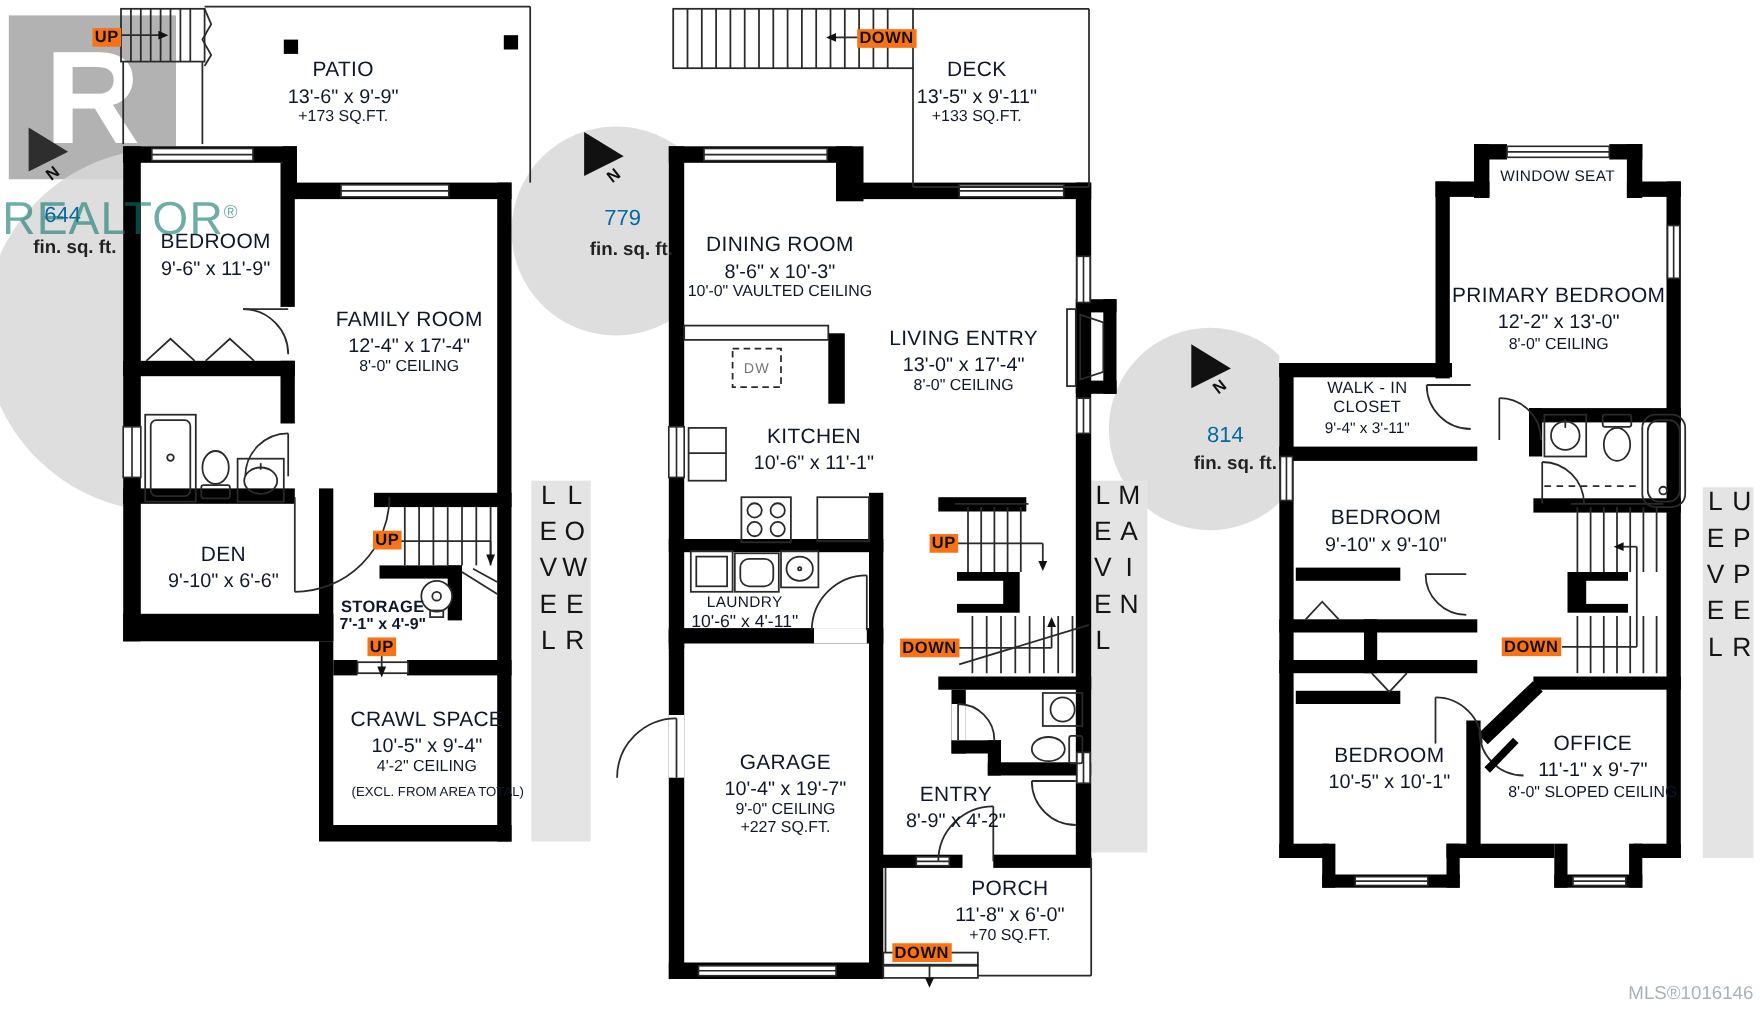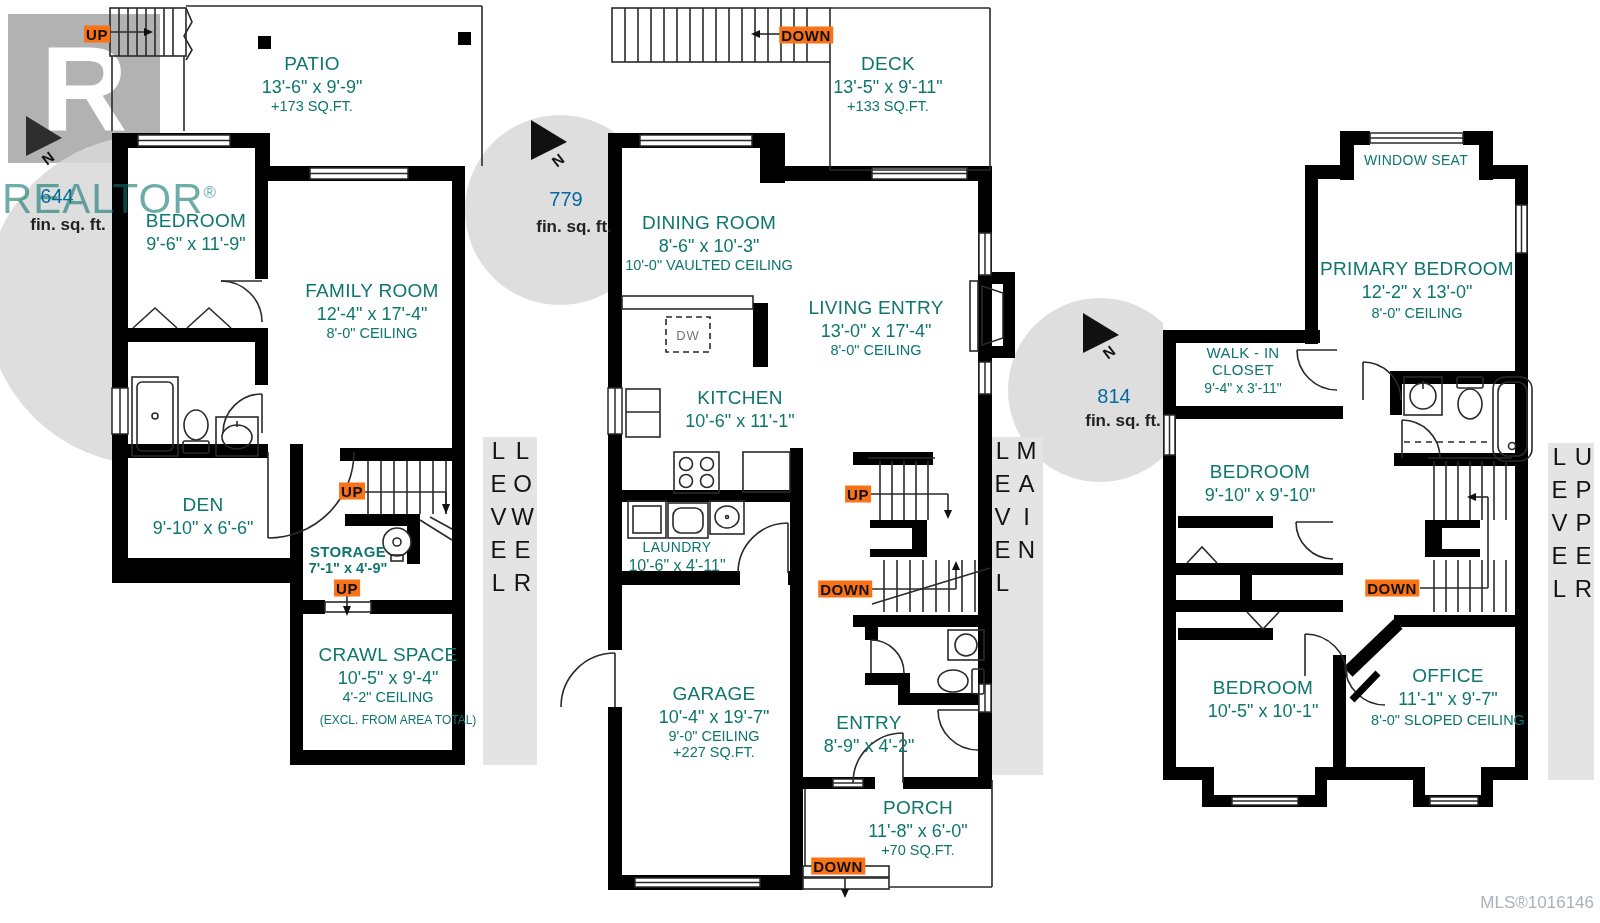--- a/index.html
+++ b/index.html
@@ -13,21 +13,21 @@
   .wm-text{position:absolute;left:2px;top:175px;font-size:42px;color:#0f766e;opacity:.6;
            letter-spacing:1px;z-index:6;white-space:nowrap;}
   .wm-reg{font-size:17px;vertical-align:super;}
   
   svg.plan{position:absolute;left:0;top:0;z-index:2;}
   
   .band{position:absolute;background:#e4e4e4;display:flex;align-items:center;justify-content:center;z-index:1;}
   .band span{writing-mode:vertical-rl;text-orientation:upright;font-size:24px;color:#141414;
              letter-spacing:6px;word-spacing:14px;line-height:1;}
   
-  .lbl{position:absolute;transform:translate(-50%,-50%);text-align:center;color:#0f766e;
+  .lbl{position:absolute;transform:translate(-50%,-50%);text-align:center;color:#0f172a;
        line-height:1.15;white-space:nowrap;z-index:5;}
   .nm{font-size:19px;letter-spacing:.3px;}
   .dm{font-size:18px;margin-top:2px;}
   .sb{font-size:14.5px;margin-top:0;}
   .nt{font-size:12px;margin-top:9px;margin-left:20px;}
   .small .nm{font-size:15px;font-weight:700;}
   .small .dm{font-size:14.5px;font-weight:700;margin-top:0;}
   .wrap{white-space:normal;width:100px;}
   .wrap .nm{font-size:15px;}
   .wrap .dm{font-size:14px;margin-top:1px;}

